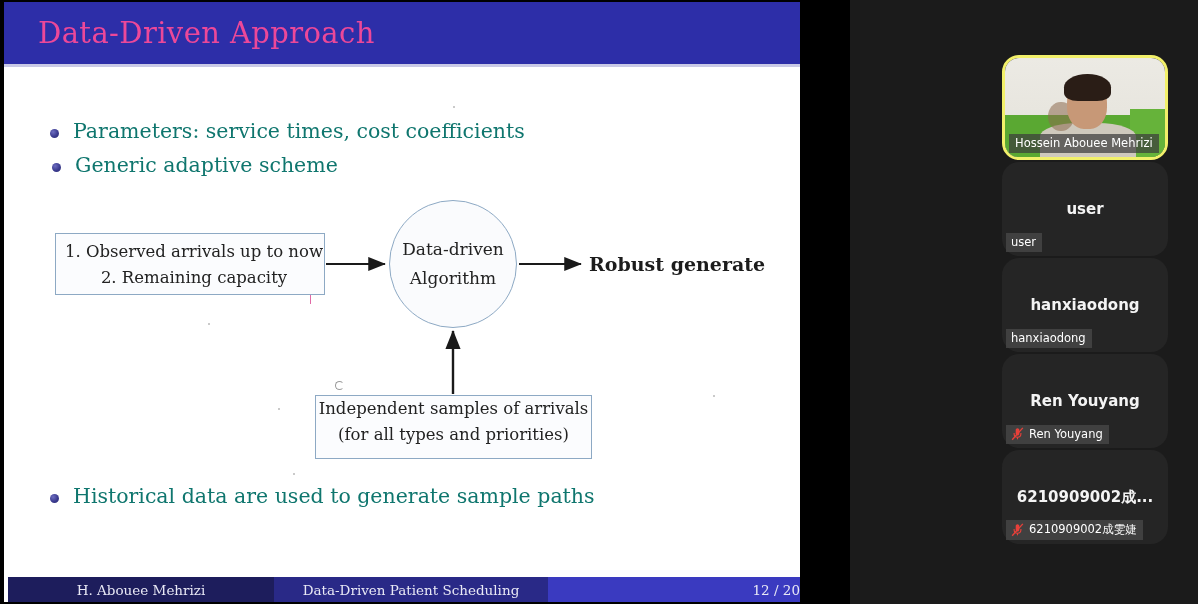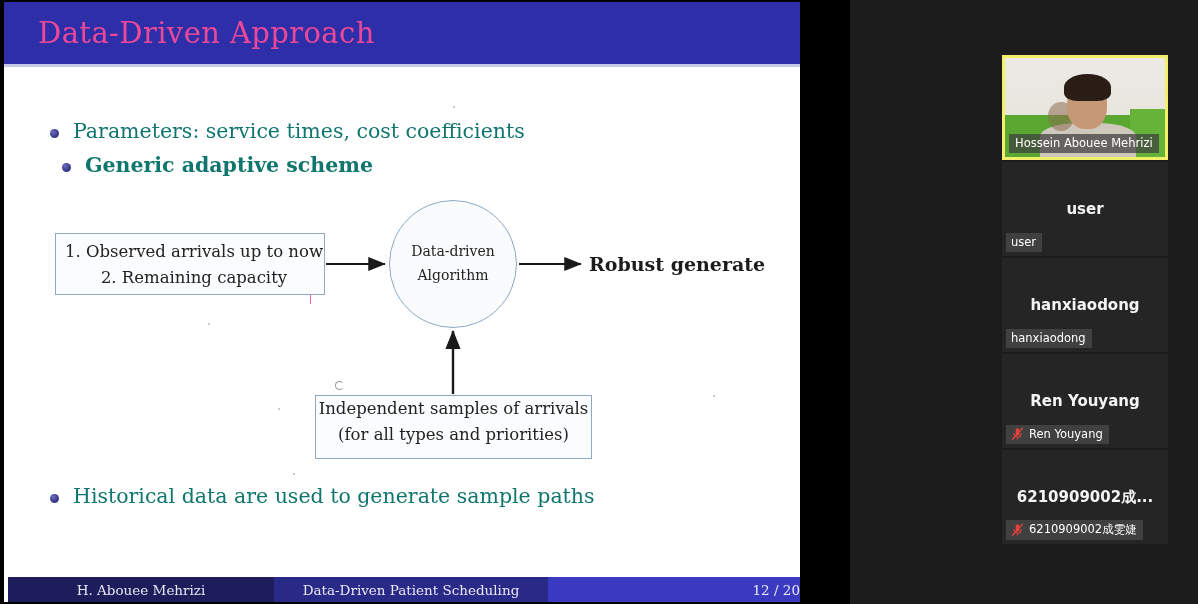--- a/index.html
+++ b/index.html
@@ -101,21 +101,21 @@
     margin-right: 14px;
     flex: none;
   }
   .bullet-text {
     font-family: "DejaVu Serif", "Liberation Serif", serif;
     font-size: 20.5px;
     color: #0f766e;
     line-height: 1.1;
   }
   #bullet-1 { left: 46px; top: 53px; }
-  #bullet-2 { left: 58px; top: 87px; font-weight: bold; }
+  #bullet-2 { left: 48px; top: 87px; }
   #bullet-3 { left: 46px; top: 418px; }
 
   
   .diagram { position: absolute; left: 0; top: 0; width: 796px; height: 510px; }
 
   .dia-box {
     position: absolute;
     box-sizing: border-box;
     border: 1.4px solid #8da9c4;
     background: #fbfcfe;
@@ -156,21 +156,21 @@
     height: 128px;
     box-sizing: border-box;
     border-radius: 50%;
     border: 1.4px solid #8da9c4;
     background: #fafbfd;
     display: flex;
     flex-direction: column;
     align-items: center;
     justify-content: center;
     font-family: "DejaVu Serif", "Liberation Serif", serif;
-    font-size: 14px;
+    font-size: 17px;
     color: #222222;
     line-height: 1.7;
   }
 
   .dia-arrow-svg { position: absolute; left: 0; top: 0; overflow: visible; }
 
   .dia-output-label {
     position: absolute;
     left: 585px;
     top: 186px;
@@ -231,20 +231,21 @@
     width: 166px;
     height: 490px;
   }
 
   .tile {
     position: relative;
     box-sizing: border-box;
     width: 166px;
     background: #252525;
     margin-bottom: 2px;
+    border-radius: 17px;
   }
 
   
   #tile-speaker {
     height: 105px;
     background: #000;
     border: 3px solid #f2f06a;
     overflow: hidden;
     padding: 0;
   }

